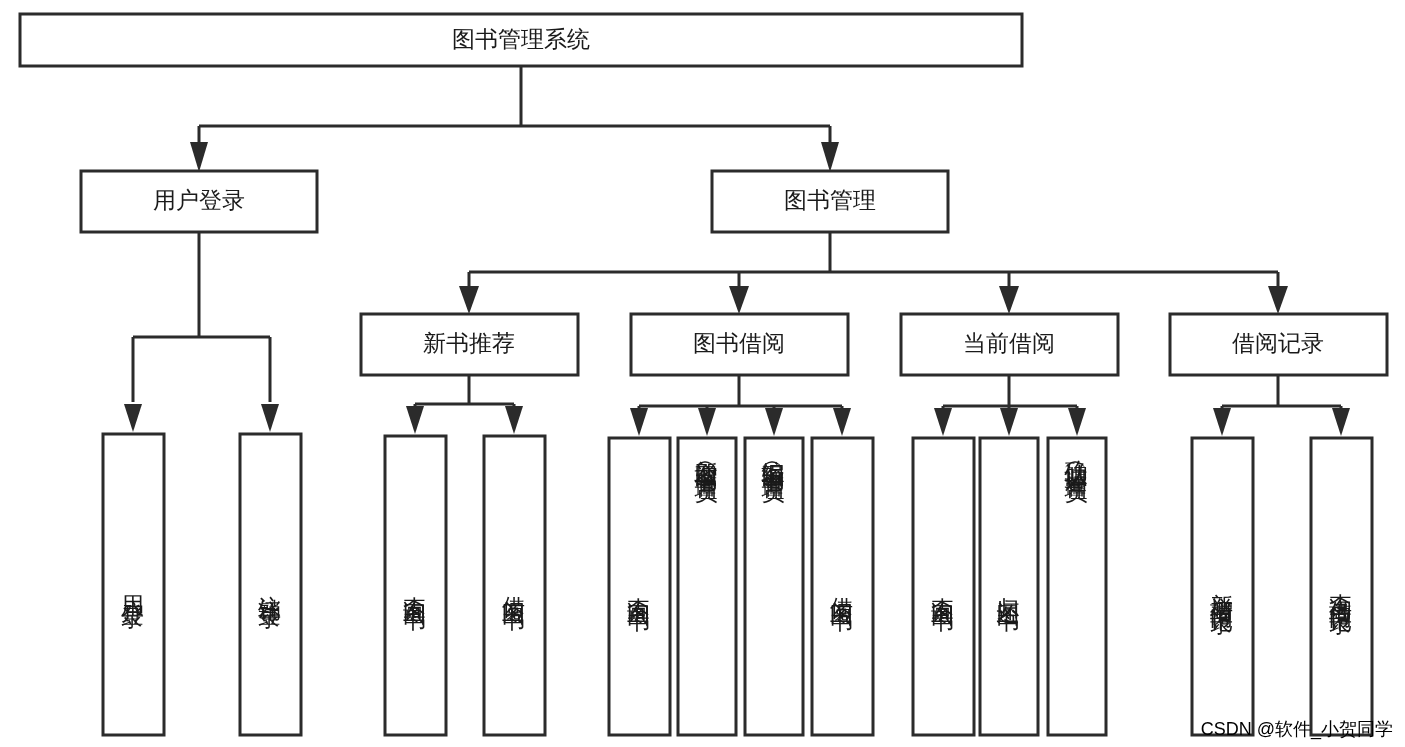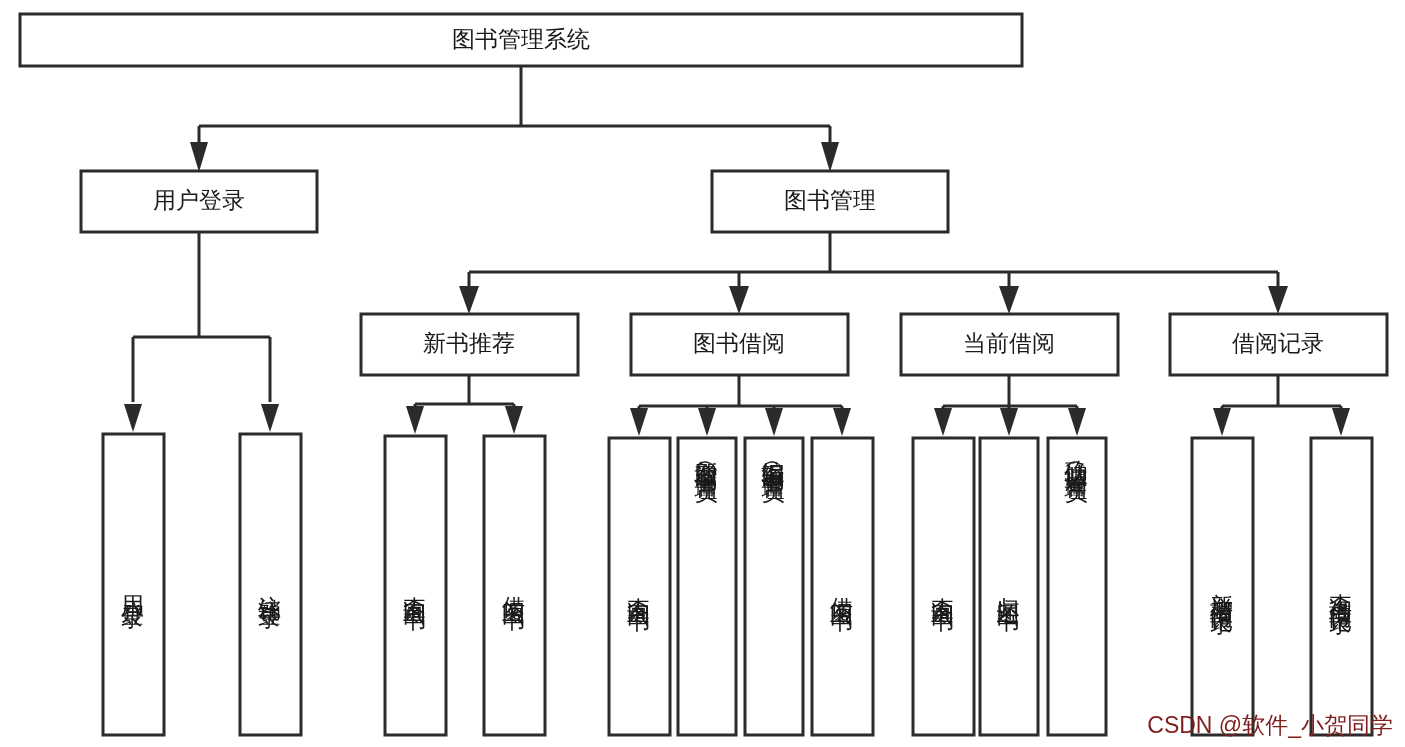--- a/index.html
+++ b/index.html
@@ -53,22 +53,22 @@
     font-size: 23px;
     writing-mode: vertical-rl;
     text-orientation: upright;
     letter-spacing: 4px;
   }
   .watermark {
     position: absolute;
     right: 12px;
     bottom: 6px;
     font-family: "Liberation Sans", "DejaVu Sans", sans-serif;
-    font-size: 23px;
-    color: #7f1d1d;
+    font-size: 18px;
+    color: #000000;
     white-space: nowrap;
     user-select: none;
     pointer-events: none;
     text-align: center;
   }
 </style>
 </head>
 <body>
 
 <div id="canvas">

